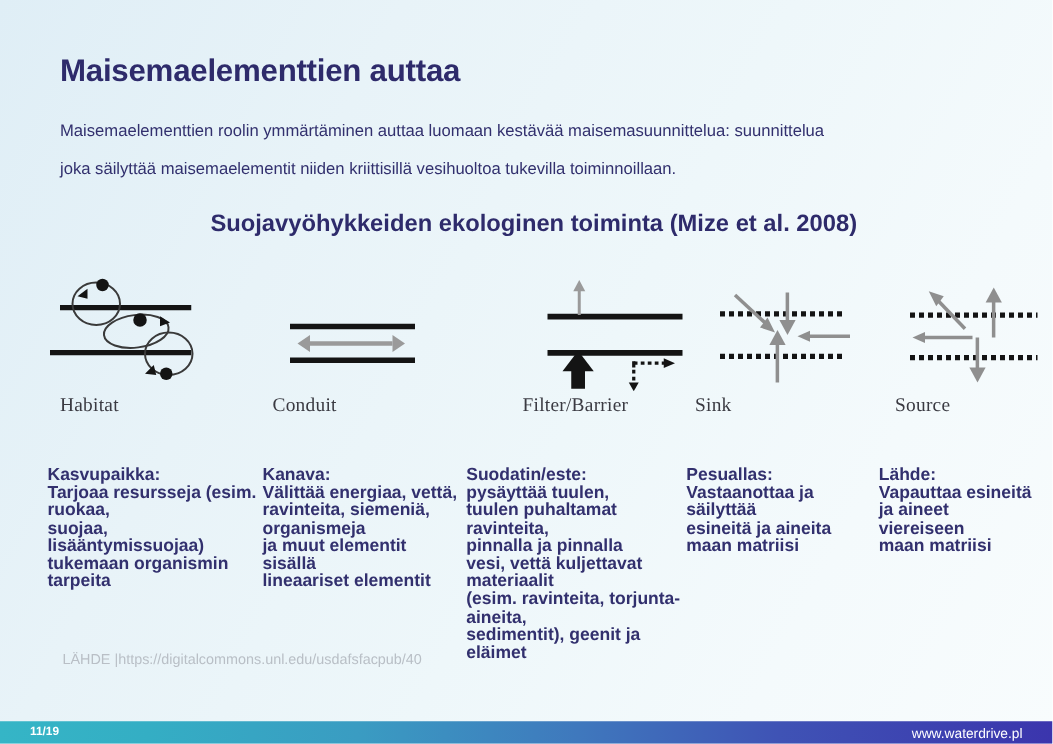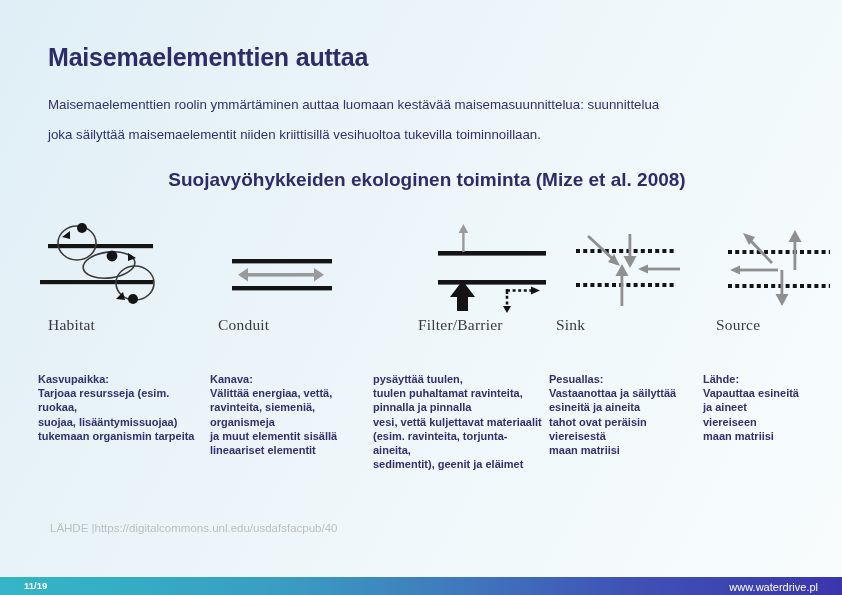--- a/index.html
+++ b/index.html
@@ -90,21 +90,21 @@
   #captions {
     position: absolute;
     left: 38px;
     top: 372px;
     width: 800px;
     height: 110px;
   }
   .cap {
     position: absolute;
     top: 0;
-    font-size: 11px;
+    font-size: 14px;
     line-height: 14.2px;
     color: #32306e;
     font-weight: bold;
   }
   .cap .head { display: block; }
   .cap .ln { display: block; font-weight: bold; }
 
   
   #source-note {
     position: absolute;
@@ -274,33 +274,33 @@
 
     <div class="cap" style="left:172px; width:160px;">
       <span class="head">Kanava:</span>
       <span class="ln">Välittää energiaa, vettä,</span>
       <span class="ln">ravinteita, siemeniä, organismeja</span>
       <span class="ln">ja muut elementit sisällä</span>
       <span class="ln">lineaariset elementit</span>
     </div>
 
     <div class="cap" style="left:335px; width:172px;">
+      <span class="head">Suodatin/este:</span>
       <span class="ln">pysäyttää tuulen,</span>
       <span class="ln">tuulen puhaltamat ravinteita,</span>
       <span class="ln">pinnalla ja pinnalla</span>
       <span class="ln">vesi, vettä kuljettavat materiaalit</span>
       <span class="ln">(esim. ravinteita, torjunta-aineita,</span>
       <span class="ln">sedimentit), geenit ja eläimet</span>
     </div>
 
     <div class="cap" style="left:511px; width:155px;">
       <span class="head">Pesuallas:</span>
       <span class="ln">Vastaanottaa ja säilyttää</span>
       <span class="ln">esineitä ja aineita</span>
-      <span class="ln">tahot ovat peräisin viereisestä</span>
       <span class="ln">maan matriisi</span>
     </div>
 
     <div class="cap" style="left:665px; width:140px;">
       <span class="head">Lähde:</span>
       <span class="ln">Vapauttaa esineitä</span>
       <span class="ln">ja aineet</span>
       <span class="ln">viereiseen</span>
       <span class="ln">maan matriisi</span>
     </div>

